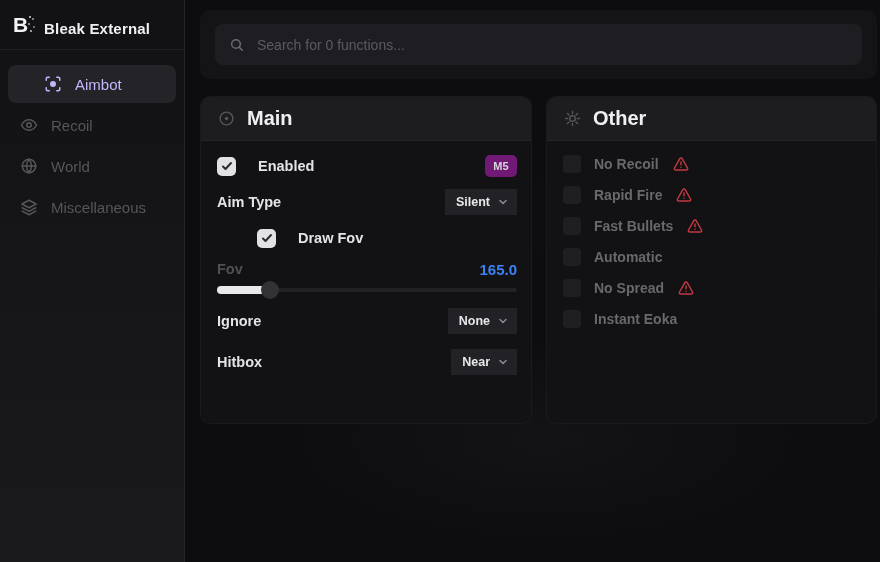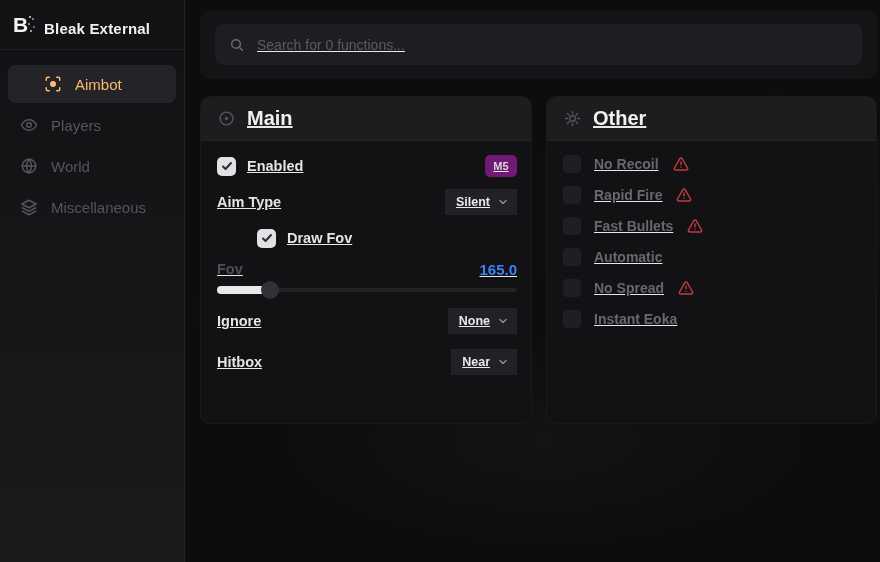--- a/index.html
+++ b/index.html
@@ -36,26 +36,26 @@
     box-shadow: 3px 2px 0 #9a9aa0, 1px 14px 0 #b9b9c0, 4px 10px 0 #7f7f86, -1px 7px 0 #a5a5ac;
   }
   .app-title { font-size:15px; font-weight:bold; color:#f0f0f2; letter-spacing:.2px;margin-top:7px; }
 
   .nav { padding:15px 8px 0 8px; display:flex; flex-direction:column; }
   .nav-item {
     height:38px; margin-bottom:3px; border-radius:8px;
     display:flex; align-items:center; gap:13px; padding:0 12px;
     color:#55555b; font-size:15px; font-weight:500; cursor:pointer;
   }
-  .nav-item.active { background:#242428; color:#fdba74;padding-left:36px; }
+  .nav-item.active { background:#242428; color:#c4b5fd;padding-left:36px; }
   .nav-item .icon { display:flex; align-items:center; }
   .nav-item svg { width:18px; height:18px; }
 
   
-  .content { flex:1; padding:10px 3px 17px 15px; min-width:0;text-decoration:underline; }
+  .content { flex:1; padding:10px 3px 17px 15px; min-width:0; }
 
   .search-wrap {
     background:#141417; border-radius:10px; height:69px;
     padding:14px 15px; margin-bottom:17px;
   }
   .search-box {
     background:#1e1e22; border-radius:8px; height:41px;
     display:flex; align-items:center; gap:12px; padding:0 14px;
   }
   .search-box svg { width:16px; height:16px; flex:0 0 16px; }
@@ -78,21 +78,21 @@
     gap:12px; padding:0 17px; border-bottom:1px solid rgba(255,255,255,0.03);
   }
   .panel-header svg { width:17px; height:17px; }
   .panel-title { font-size:20px; font-weight:bold; color:#f0f0f2; }
 
   .panel-body { padding:12px 14px 0 16px; }
 
   .row {
     height:26px; display:flex; align-items:center; justify-content:space-between;
   }
-  .row-left { display:flex; align-items:center; gap:11px;justify-content:flex-end; }
+  .row-left { display:flex; align-items:center; gap:22px;justify-content:flex-end; }
   .row-label { font-size:14.5px; font-weight:bold; color:#e4e4e6; }
   .row-label.dim { color:#4f4f55; font-weight:bold; }
 
   .checkbox {
     width:19px; height:19px; border-radius:5px; background:#202024;
     display:flex; align-items:center; justify-content:center; cursor:pointer;
     flex:0 0 19px;
   }
   .checkbox svg { width:12px; height:12px; display:none; }
   .checkbox.checked { background:#e2e2e5; }
@@ -168,21 +168,21 @@
       <span>Aimbot</span>
     </div>
 
     <div class="nav-item">
       <span class="icon">
         <svg viewBox="0 0 24 24" fill="none" stroke="currentColor" stroke-width="2" stroke-linecap="round">
           <path d="M2 12s3.5-7 10-7 10 7 10 7-3.5 7-10 7S2 12 2 12Z"></path>
           <circle cx="12" cy="12" r="3"></circle>
         </svg>
       </span>
-      <span>Players</span>
+      <span>Recoil</span>
     </div>
 
     <div class="nav-item">
       <span class="icon">
         <svg viewBox="0 0 24 24" fill="none" stroke="currentColor" stroke-width="2" stroke-linecap="round">
           <circle cx="12" cy="12" r="9"></circle>
             <path d="M3 12h18"></path>
           <path d="M12 3a14 14 0 0 1 0 18a14 14 0 0 1 0-18Z"></path>
         </svg>
       </span>

